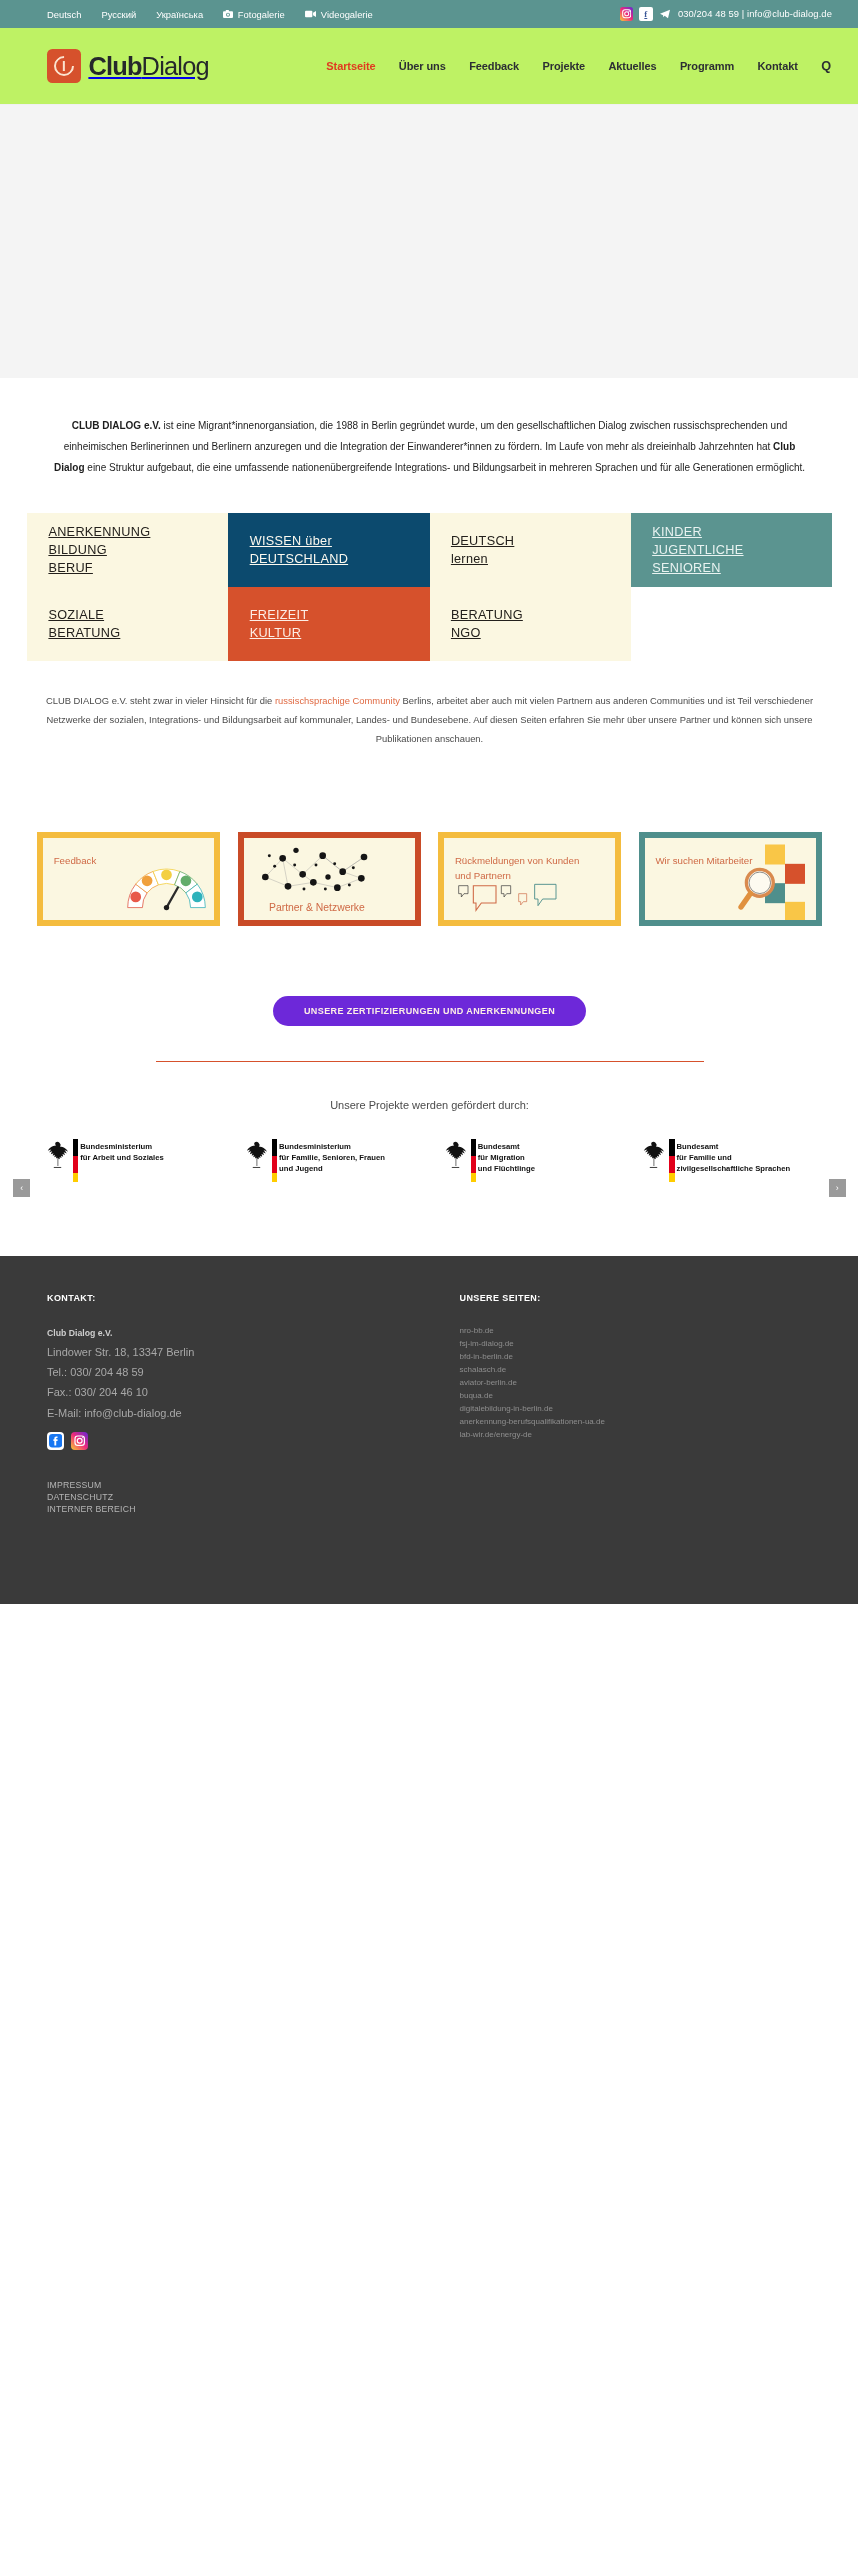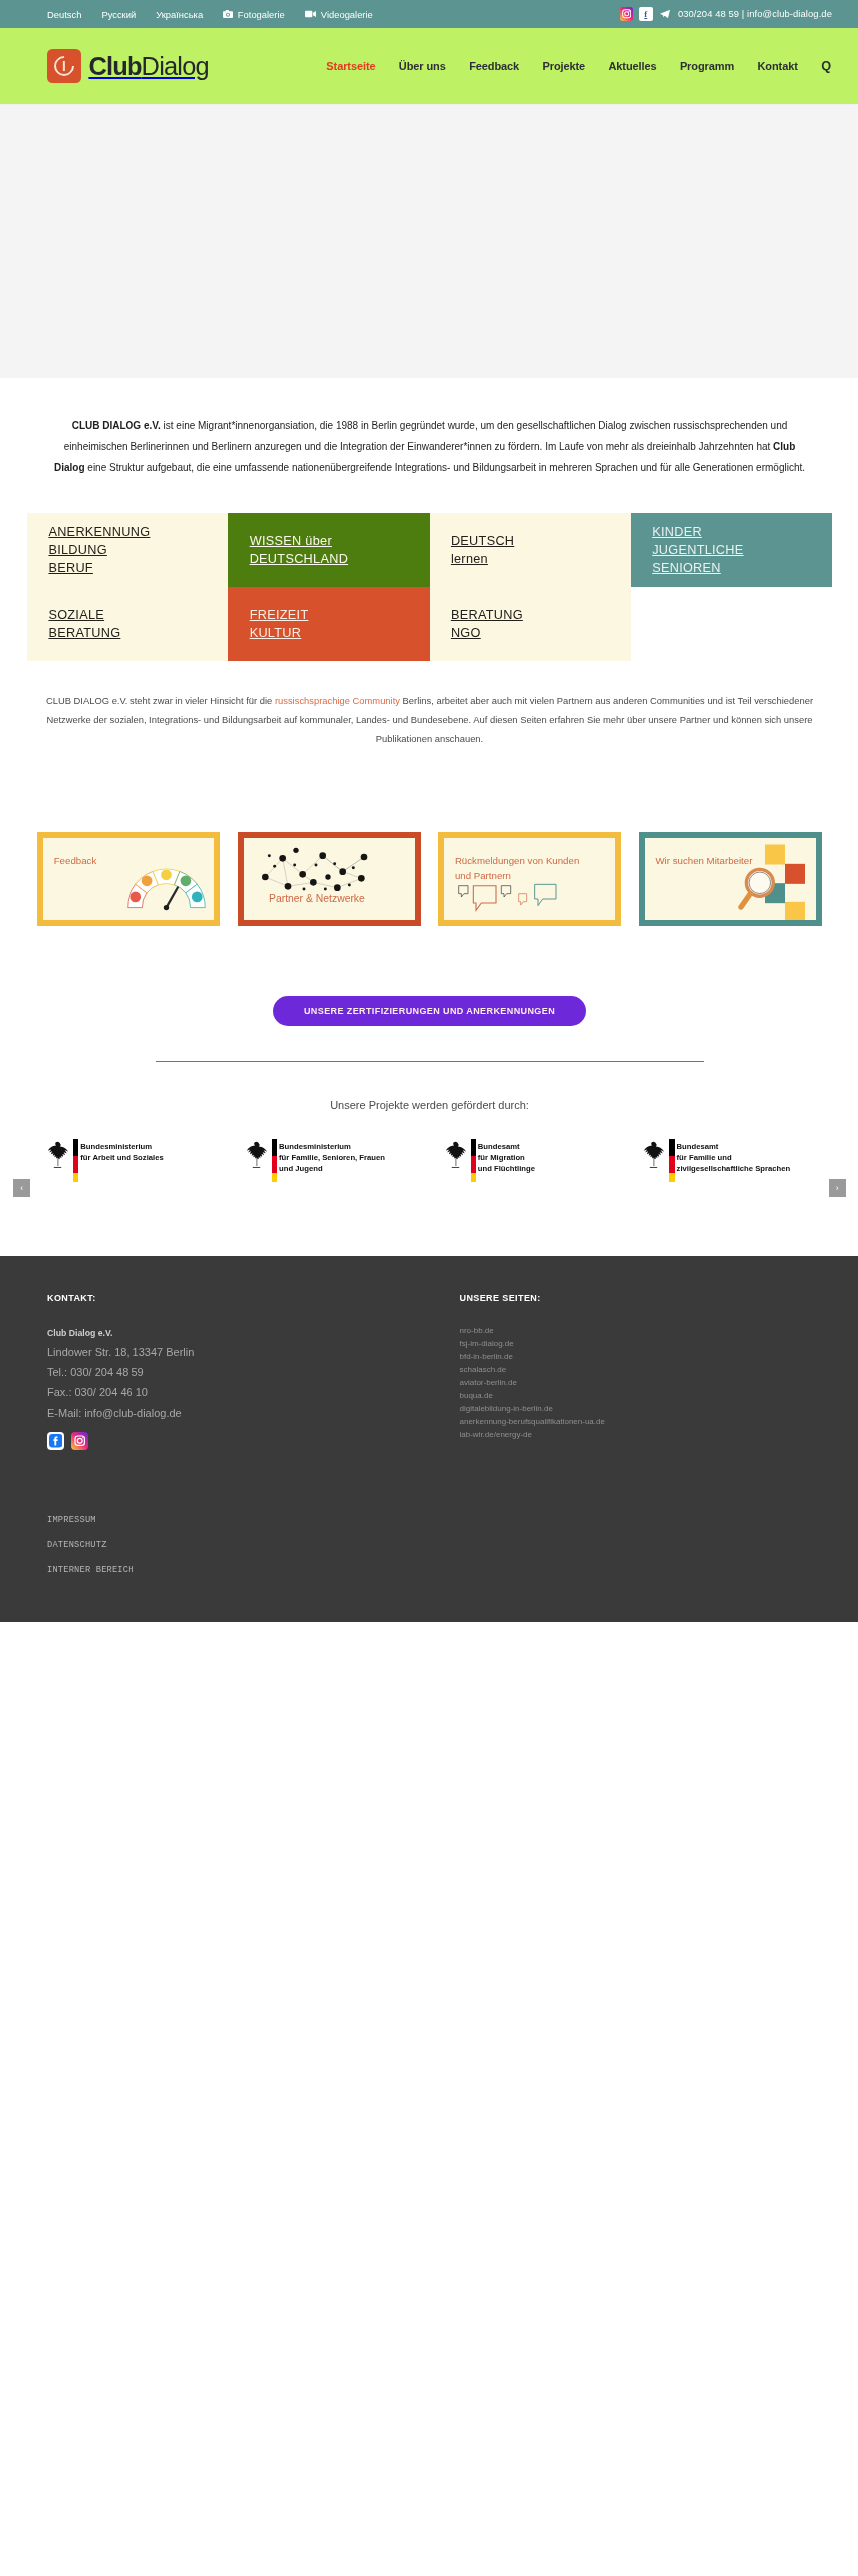--- a/index.html
+++ b/index.html
@@ -93,21 +93,21 @@
   .tile {
     height: 74px;
     display: flex; flex-direction: column; justify-content: center;
     padding-left: 21.4px;
     font-size: 12.7px;
     line-height: 1.42;
     letter-spacing: 0.3px;
   }
   .tile span { display:block; }
   .t-cream  { background: #fbf7e1; color: #23201c; }
-  .t-yellow { background: #4d7c0f; color: #fdfaf0; }
+  .t-yellow { background: #0c4a6e; color: #fdfaf0; }
   .t-teal   { background: #5b9490; color: #e9f3f1; }
   .t-orange { background: #d6512c; color: #fdeee6; }
 
   
   .para2 {
     padding: 31px 40px 6.7px 40px;
     text-align: center;
     font-size: 9.4px;
     line-height: 2.0;
     color: #4b4b4b;
@@ -125,21 +125,21 @@
     height: 94px; border: 6px solid #000; background: #fbf7e1;
     position: relative; overflow: hidden;
   }
   .card.b-yellow { border-color: #f4bc3e; }
   .card.b-orange { border-color: #c94b27; }
   .card.b-teal   { border-color: #4f8f8c; }
   .card-label {
     position: absolute; left: 10.7px; top: 14.7px;
     font-size: 9.7px; color: #cf6a46; line-height: 1.55; max-width: 75%;
   }
-  .card-label.bottom { top: auto; bottom: 13px; left: 25.4px; font-size: 10.4px; }
+  .card-label.bottom { top: auto; bottom: 4px; left: 25.4px; font-size: 10.4px; }
 
   
   .gauge { position:absolute; right:4px; bottom:6.7px; width:87px; height:55px; }
   
   .netart { position:absolute; left:12px; top:6.7px; width:120px; height:48px; }
   
   .bubbles { position:absolute; left:12px; bottom:5.3px; width:120px; height:32px; }
   
   .squares { position:absolute; right:2.7px; top:5.3px; width:48px; height:79px; }
   .magn { position:absolute; right:32px; top:25.4px; width:47px; height:47px; }
@@ -192,21 +192,21 @@
   .fcol { flex: 1; }
   .fcol.right { padding-left: 60px; }
   .fhead {
     color: #ffffff; font-size: 9px; font-weight: 700;
     letter-spacing: 0.4px; margin-bottom: 22px;
   }
   .fbold { color: #cfcfcf; font-weight: 700; font-size: 8.7px; line-height: 1.85; }
   .ftext { color: #a8a8a8; font-size: 11px; line-height: 1.85; }
   .fsoc { display: flex; gap: 6.7px; margin-top: 9.4px; }
   .fsoc .soc { width: 17.4px; height: 17.4px; font-size: 10.7px; border-radius: 4px; }
-  .flinks { margin-top: 65px; display: flex; flex-direction: column; gap: 15px; font-family: Liberation Mono, monospace; }
+  .flinks { margin-top: 30px; display: flex; flex-direction: column; gap: 2px; }
   .flinks a { color: #b5b5b5; font-size: 8.7px; text-decoration: none; letter-spacing: 0.2px; }
   .fsite { color: #8e8e8e; font-size: 8px; line-height: 1.62; display: block; text-decoration: none;}
 
   .pagefill { background: #ffffff; height: 930px; }
 </style>
 </head>
 <body>
 
 <div class="topbar">
   <div class="topbar-left">

